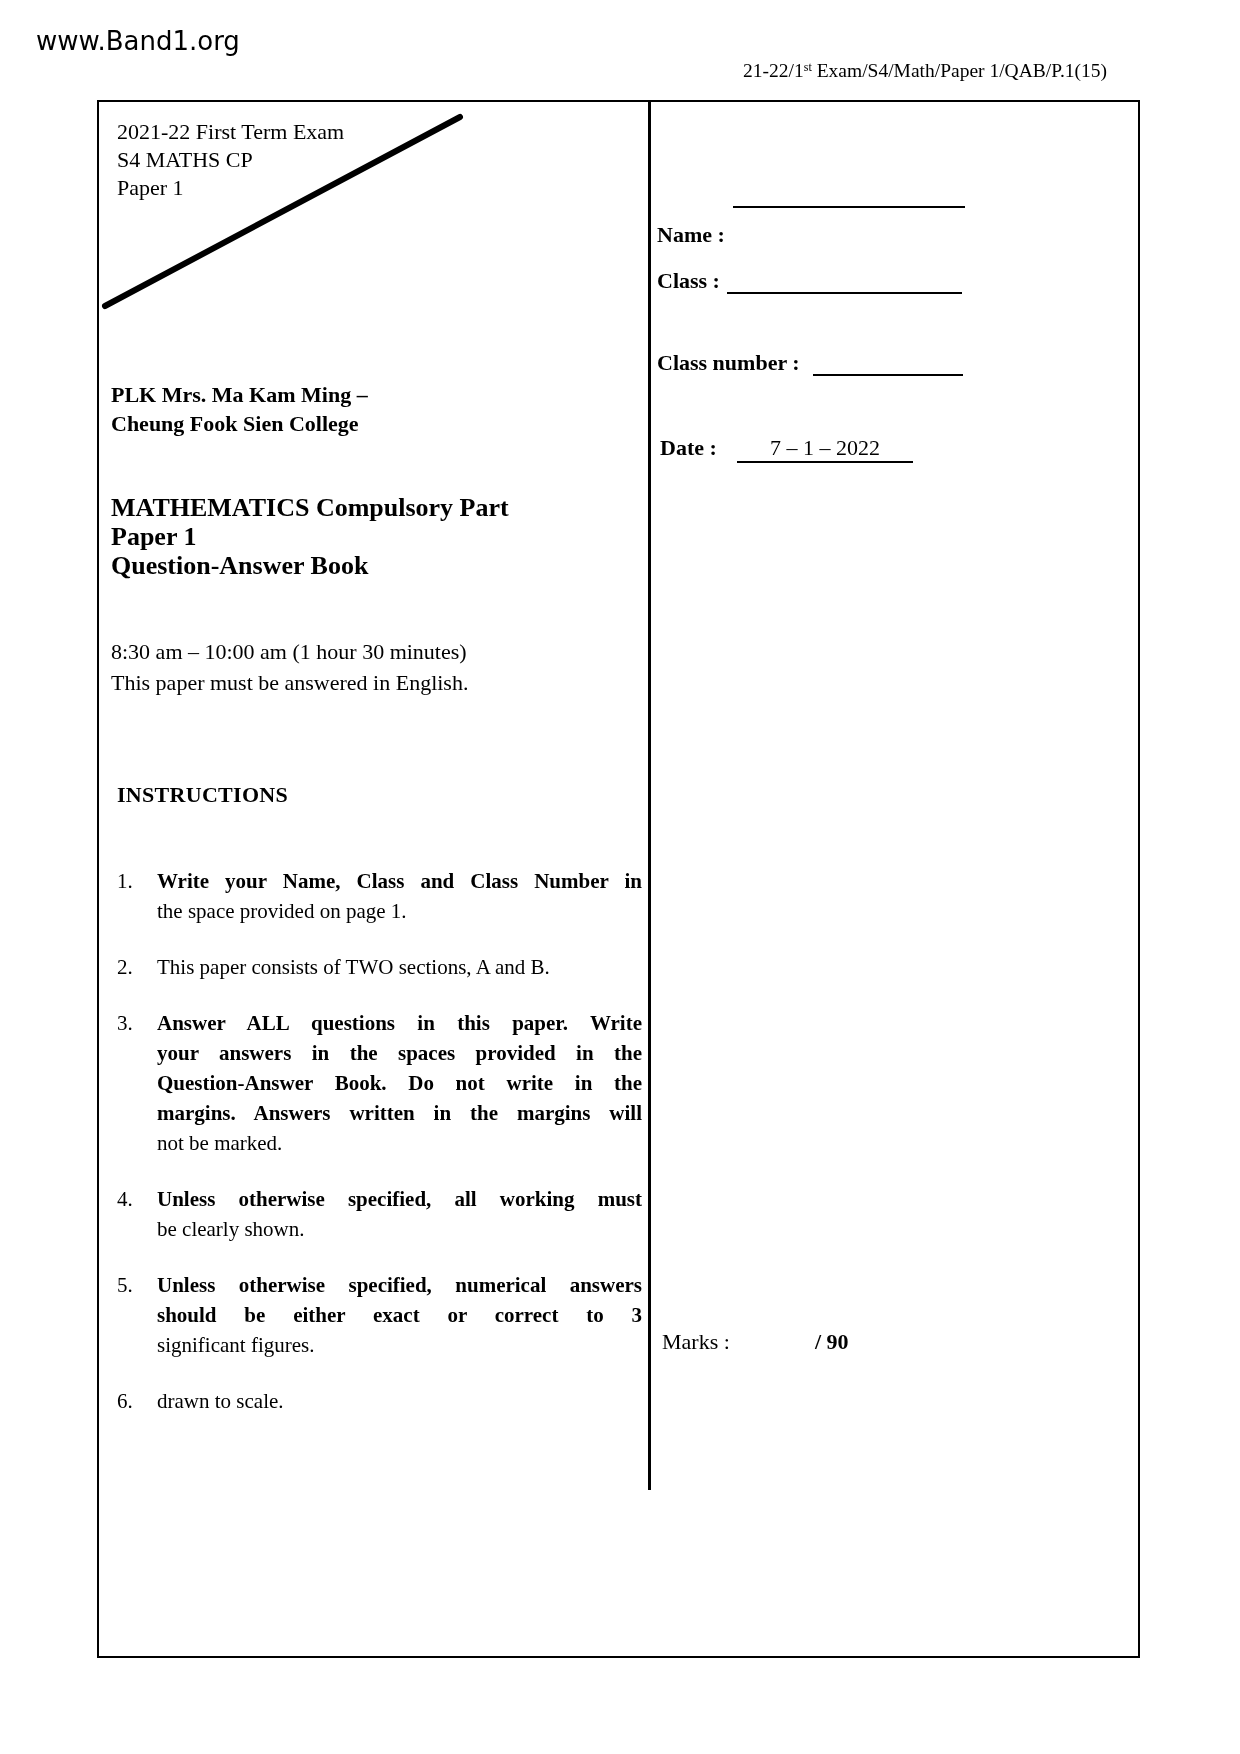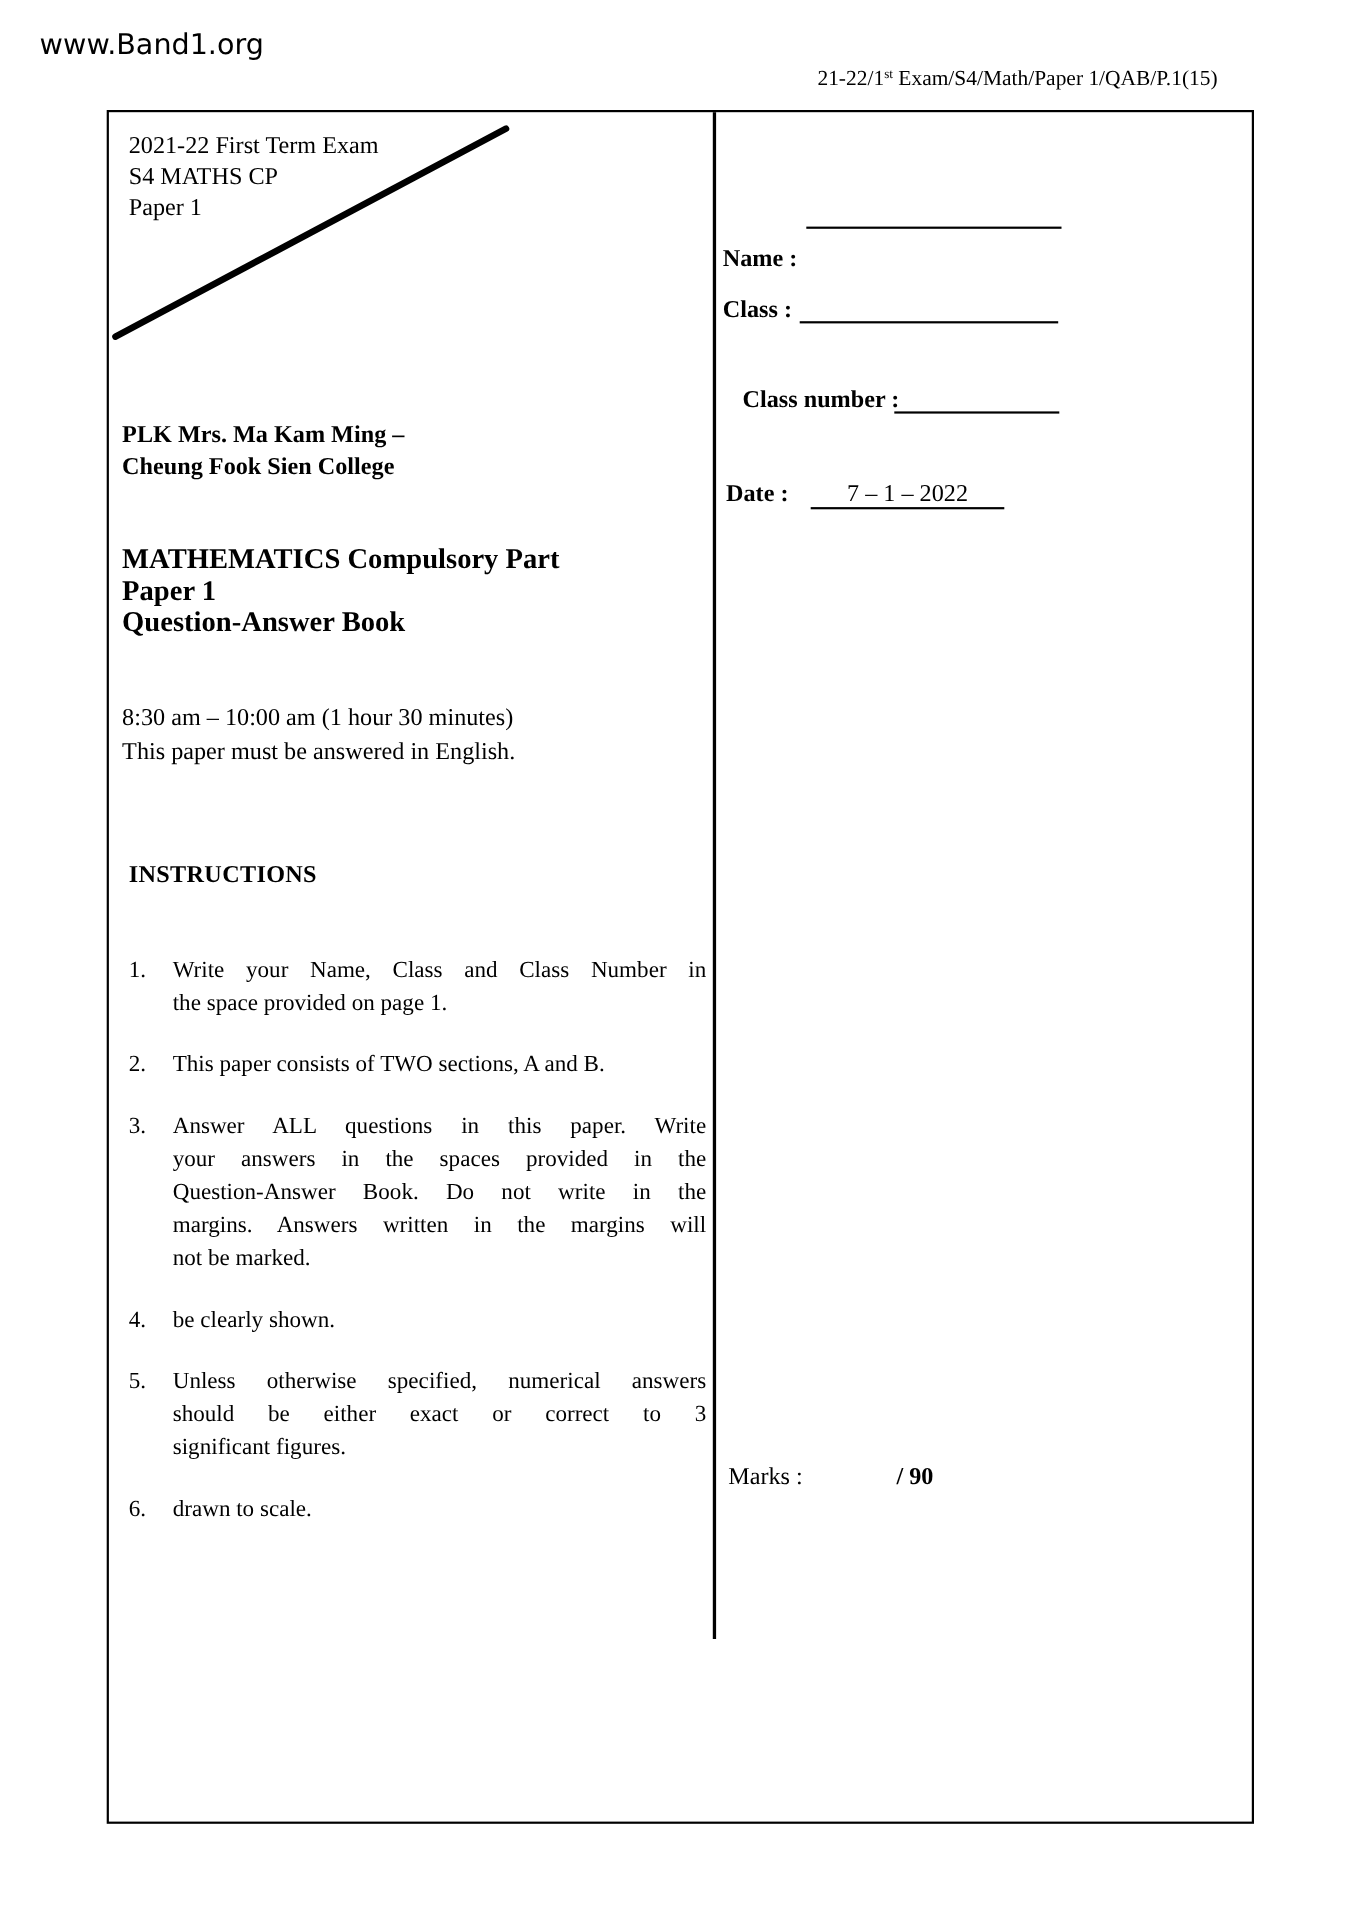--- a/index.html
+++ b/index.html
@@ -40,21 +40,21 @@
   .session     { top:534px; font-size:22px; line-height:31px; }
 
   .instr-head {
     position:absolute; left:18px; top:680px;
     font-size:22px; font-weight:bold; letter-spacing:0.3px;
   }
   .instr-list { position:absolute; left:18px; top:764px; width:525px; }
   .instr-item { display:flex; margin-bottom:26px; font-size:21px; line-height:30px; }
   .instr-num  { flex:0 0 40px; width:40px; }
   .instr-text { flex:1; }
-  .line.jl { text-align:justify; text-align-last:justify; }
+  .line.jl { text-align:justify; text-align-last:justify;font-weight:bold; }
 
   .field-label {
     position:absolute; font-size:22px; font-weight:bold; white-space:nowrap;
   }
   .fill-line { position:absolute; height:0; border-bottom:2px solid #000; }
   .date-value {
     position:absolute; left:638px; top:333px; width:176px;
     font-size:22px; text-align:center; white-space:nowrap;
   }
   .marks-label { position:absolute; left:563px; top:1227px; font-size:22px; font-weight:normal; }
@@ -123,20 +123,21 @@
         <div class="line jl">your answers in the spaces provided in the</div>
         <div class="line jl">Question-Answer Book. Do not write in the</div>
         <div class="line jl">margins. Answers written in the margins will</div>
         <div class="line">not be marked.</div>
       </div>
     </div>
 
     <div class="instr-item">
       <div class="instr-num">4.</div>
       <div class="instr-text">
+        <div class="line jl">Unless otherwise specified, all working must</div>
         <div class="line">be clearly shown.</div>
       </div>
     </div>
 
     <div class="instr-item">
       <div class="instr-num">5.</div>
       <div class="instr-text">
         <div class="line jl">Unless otherwise specified, numerical answers</div>
         <div class="line jl">should be either exact or correct to 3</div>
         <div class="line">significant figures.</div>
@@ -151,21 +152,21 @@
     </div>
 
   </div>
 
   <div class="field-label" style="left:558px; top:80px;margin-top:40px;">Name :</div>
   <div class="fill-line" style="left:634px; top:104px; width:232px;"></div>
 
   <div class="field-label" style="left:558px; top:166px;">Class :</div>
   <div class="fill-line" style="left:628px; top:190px; width:235px;"></div>
 
-  <div class="field-label" style="left:576px; top:248px;">Class number :</div>
+  <div class="field-label" style="left:558px; top:248px;">Class number :</div>
   <div class="fill-line" style="left:714px; top:272px; width:150px;"></div>
 
   <div class="field-label" style="left:561px; top:333px;">Date :</div>
   <div class="date-value">7 – 1 – 2022</div>
   <div class="fill-line" style="left:638px; top:359px; width:176px;"></div>
 
   <div class="marks-label">Marks :</div>
   <div class="marks-value">/ 90</div>
 
 </div>

